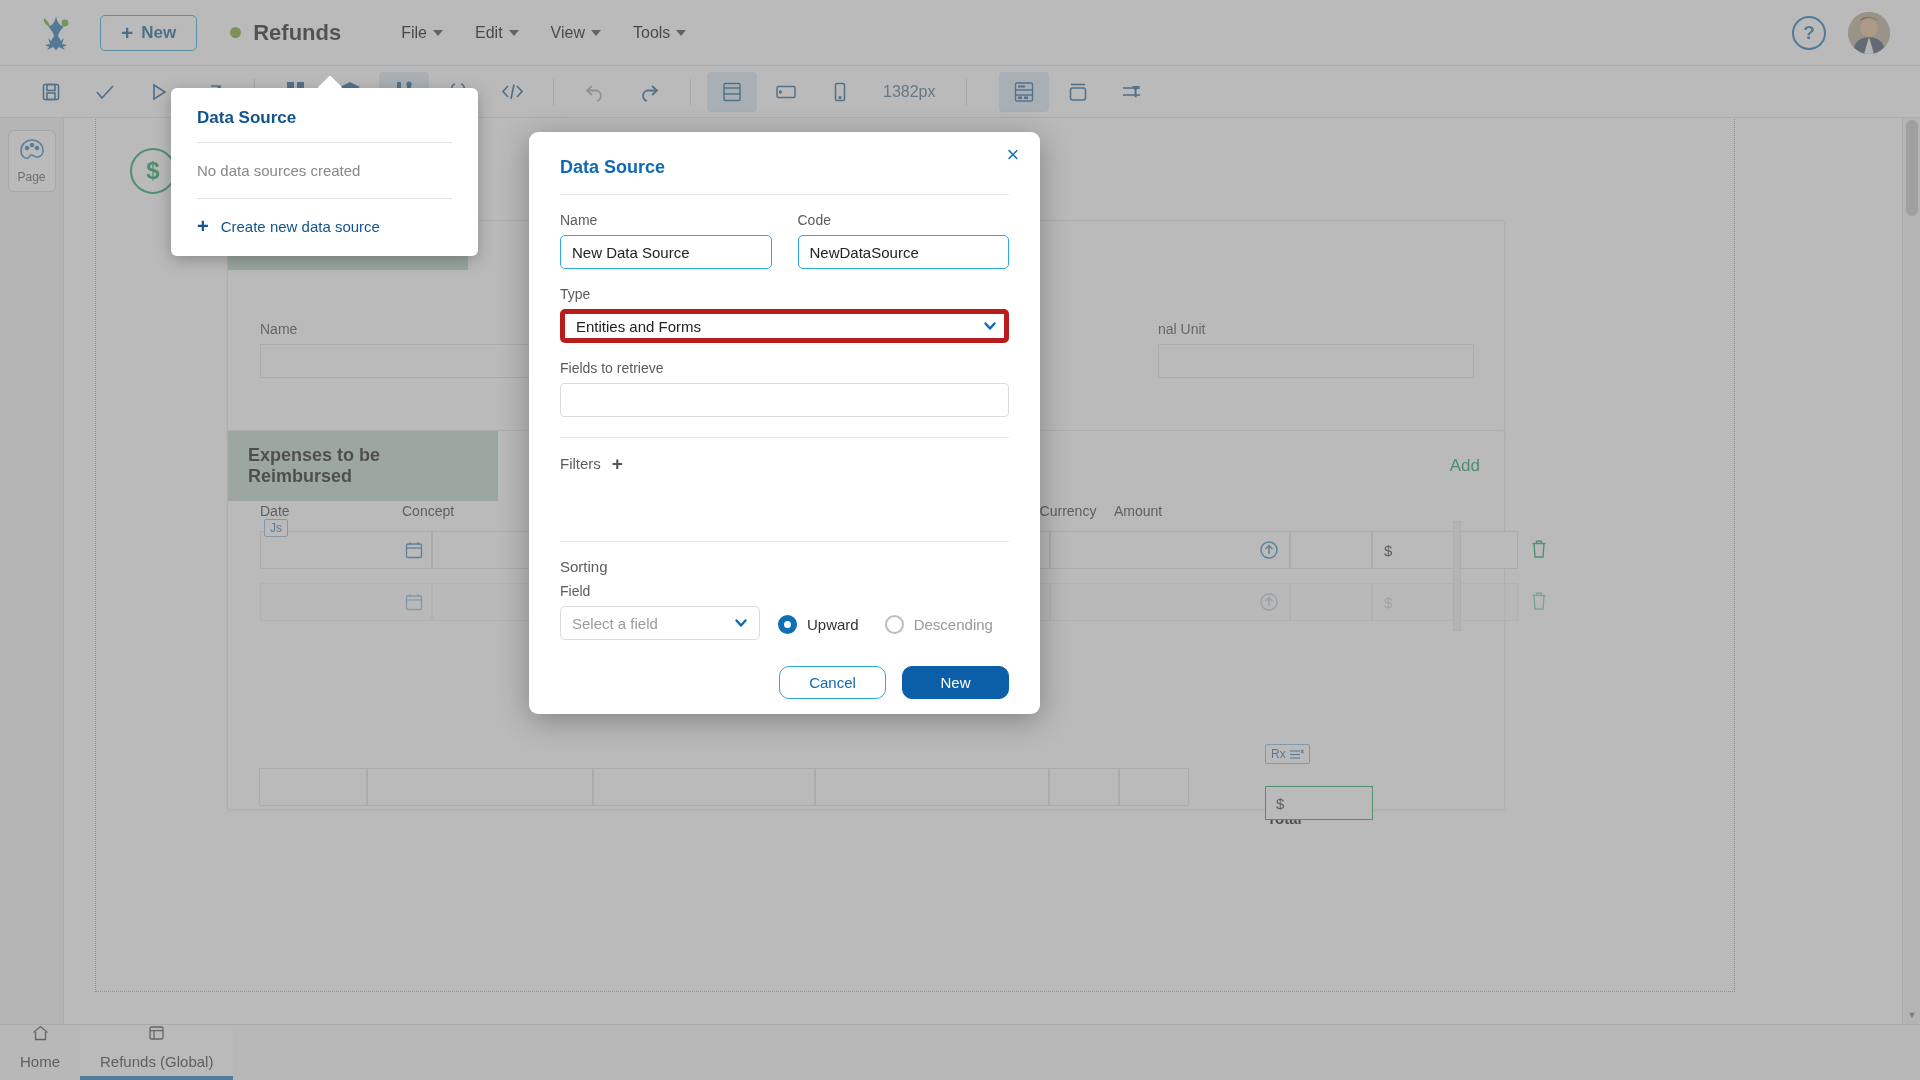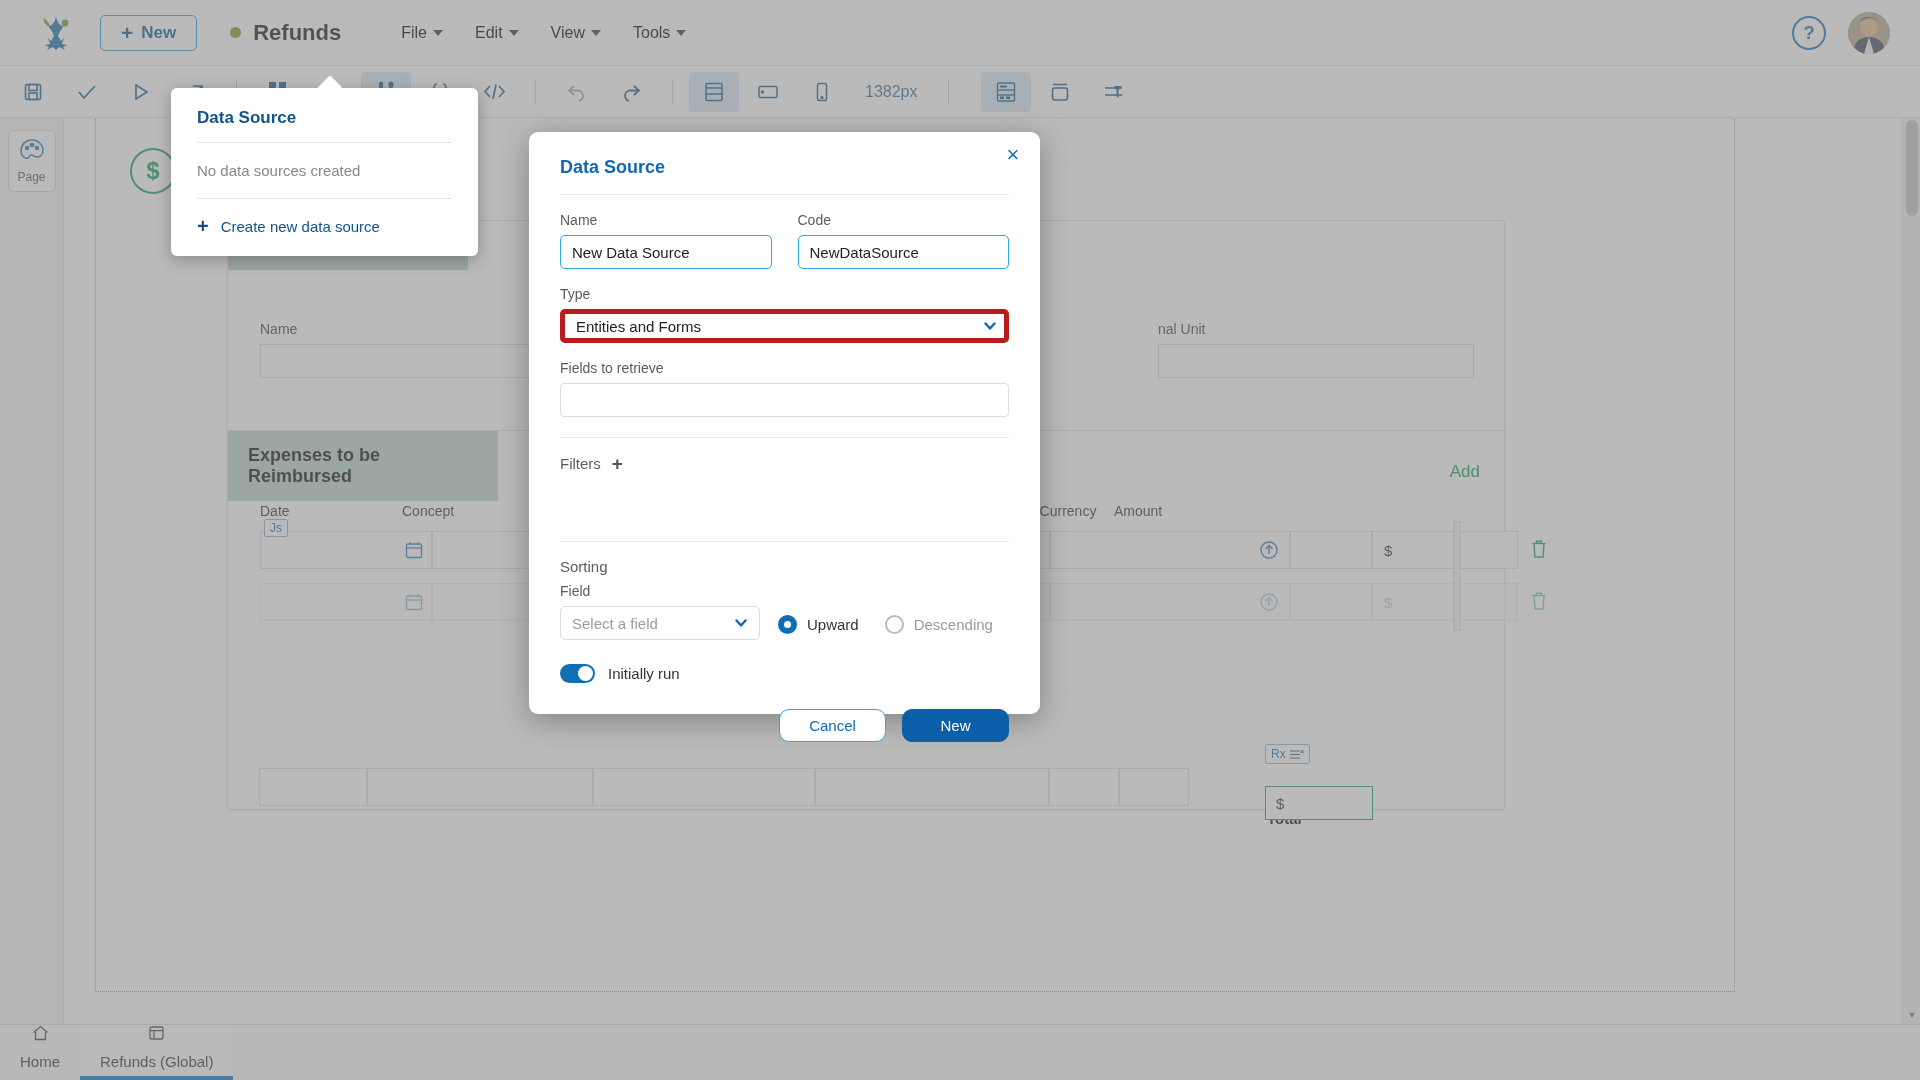--- a/index.html
+++ b/index.html
@@ -44,21 +44,21 @@
   }
   .avatar {
     width:42px;height:42px;border-radius:50%;overflow:hidden;background:#c8b89a; cursor:pointer;
     position:relative;
   }
 
   
   .toolbar {
     position:absolute; top:66px; left:0; width:1920px; height:52px;
     background:#fff; border-bottom:1px solid #e2e2e2;
-    display:flex; align-items:center; padding-left:8px; gap:4px;
+    display:flex; align-items:center; padding-left:26px; gap:4px;
   }
   .tb-btn {
     width:50px; height:40px; display:flex; align-items:center; justify-content:center;
     cursor:pointer; border-radius:4px; color:#1a5f96;
   }
   .tb-btn.active { background:#d7e9f5; }
   .tb-sep { width:1px; height:26px; background:#d0d0d0; margin:0 12px; }
   .tb-gap { width:12px; }
   .tb-size { font-size:16px; color:#3d6e91; padding:0 14px; }
   .tb-muted { color:#9aa7b0; }
@@ -450,21 +450,21 @@
         <div class="fld-box" style="margin-top:7px; width:480px;"></div>
       </div>
       <div style="position:absolute; left:930px; top:100px; width:316px;">
         <div class="fld-label">nal Unit</div>
         <div class="fld-box" style="margin-top:7px; width:316px;"></div>
       </div>
     </div>
 
     <div class="card" style="left:163px; top:312px; width:1278px; height:380px;">
       <div class="sect-title" style="width:270px;">Expenses to be Reimbursed</div>
-      <div class="add-link" style="position:absolute; right:24px; top:25px;margin-top:6px;">Add</div>
+      <div class="add-link" style="position:absolute; right:24px; top:25px;">Add</div>
 
       <div style="position:absolute; left:32px; top:72px; right:24px;">
         <div style="display:flex;">
           <div class="grid-hdr" style="width:142px;">Date</div>
           <div class="grid-hdr" style="width:620px;">Concept</div>
           <div class="grid-hdr" style="width:92px; text-align:center;">Currency</div>
           <div class="grid-hdr" style="width:140px;">Amount</div>
         </div>
       </div>
 
@@ -681,26 +681,20 @@
               </span>
             <span class="rlabel">Upward</span>
           </label>
           <label class="radio">
             <span class="rdot off"></span>
             <span class="rlabel off">Descending</span>
           </label>
         </div>
       </div>
 
-      <div class="toggle-row">
-        <div class="toggle">
-            <i></i>
-          </div>
-        <span class="toggle-label">Initially run</span>
-      </div>
     </div>
 
     <div class="modal-footer">
       <div class="btn btn-secondary">
         <span>Cancel</span>
       </div>
       <div class="btn btn-primary">
         <span>New</span>
       </div>
     </div>

